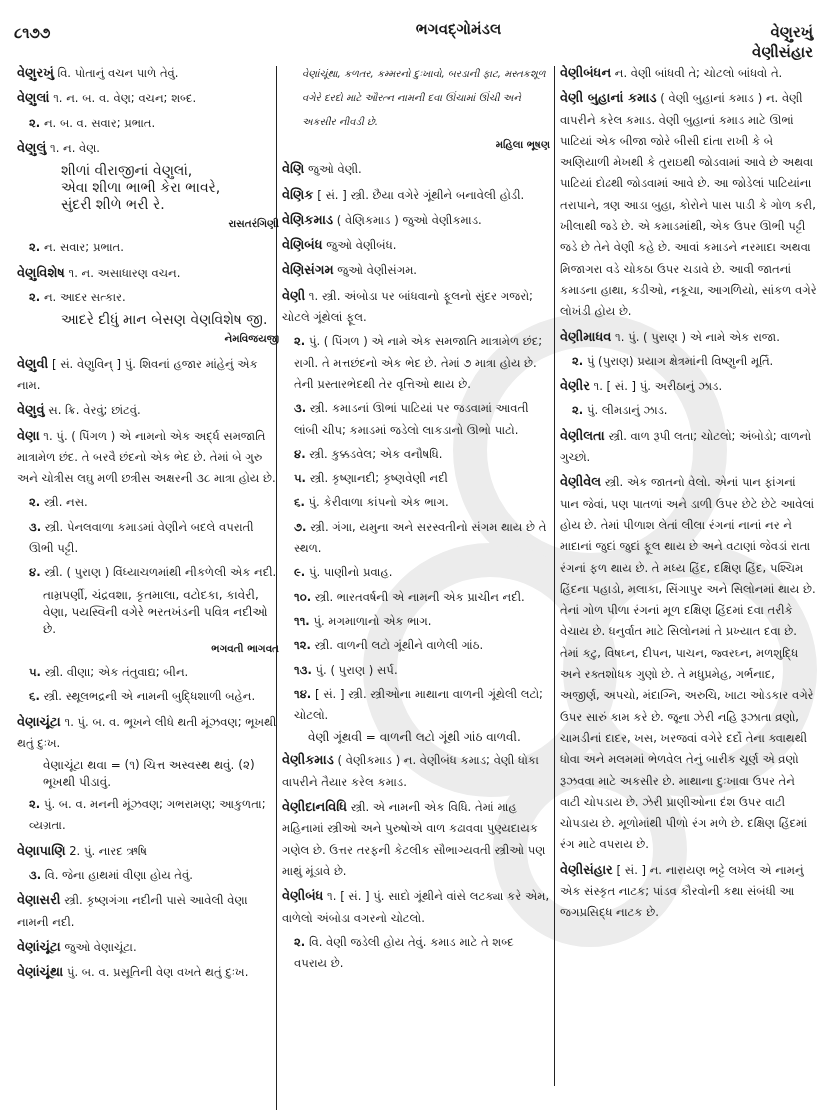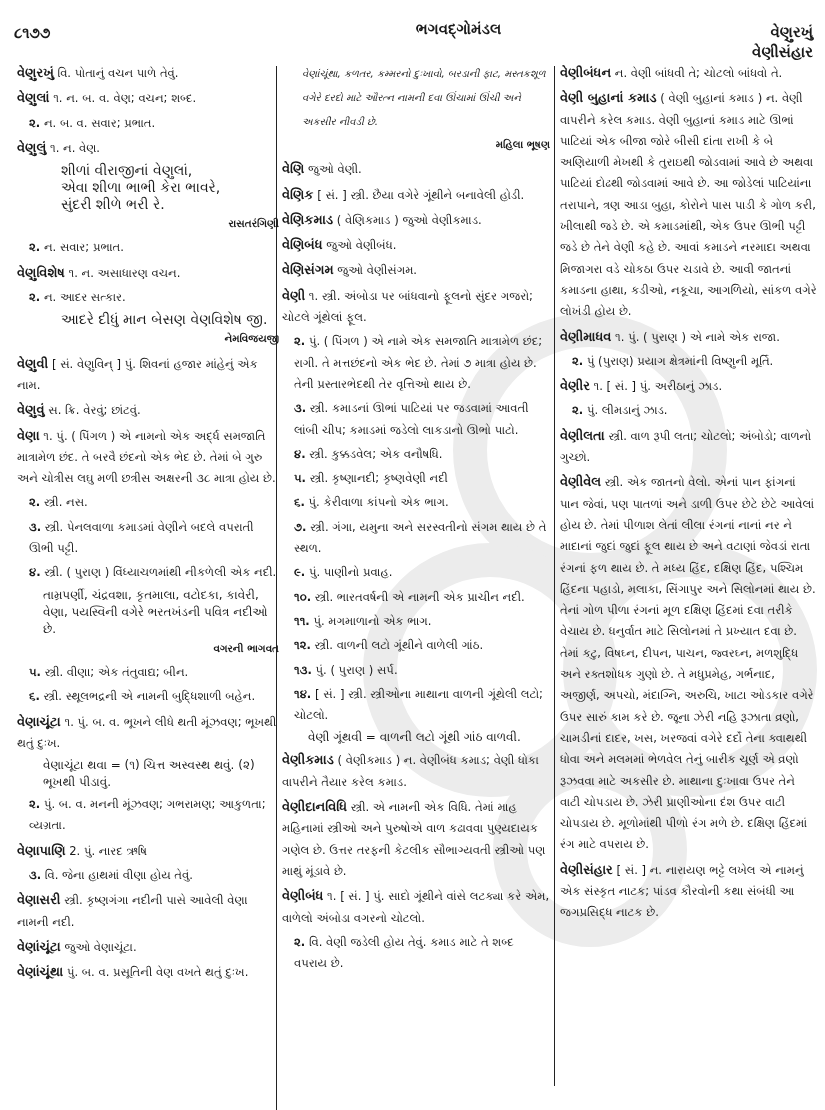--- a/index.html
+++ b/index.html
@@ -79,21 +79,21 @@
       <div class="src">નેમવિજયજી</div>
     </div>
     <div class="entry"><span class="hw">વેણુવી</span> <span>[ સં. વેણુવિન્ ] પું. શિવનાં હજાર માંહેનું એક નામ.</span></div>
     <div class="entry"><span class="hw">વેણુવું</span> <span>સ. ક્રિ. વેરવું; છાંટવું.</span></div>
     <div class="entry"><span class="hw">વેણા</span> <span>૧. પું. ( પિંગળ ) એ નામનો એક અર્દ્ધ સમજાતિ માત્રામેળ છંદ. તે બરવૈ છંદનો એક ભેદ છે. તેમાં બે ગુરુ અને ચોત્રીસ લઘુ મળી છત્રીસ અક્ષરની ૩૮ માત્રા હોય છે.</span></div>
     <div class="entry sense"><span class="num">૨.</span> <span>સ્ત્રી. નસ.</span></div>
     <div class="entry sense"><span class="num">૩.</span> <span>સ્ત્રી. પેનલવાળા કમાડમાં વેણીને બદલે વપરાતી ઊભી પટ્ટી.</span></div>
     <div class="entry sense"><span class="num">૪.</span> <span>સ્ત્રી. ( પુરાણ ) વિંધ્યાચળમાંથી નીકળેલી એક નદી.</span></div>
     <div class="entry">
       <div class="qblock">તામ્રપર્ણી, ચંદ્રવશા, કૃતમાલા, વટોદકા, કાવેરી, વેણા, પયસ્વિની વગેરે ભરતખંડની પવિત્ર નદીઓ છે.</div>
-      <div class="src">વગરની ભાગવત</div>
+      <div class="src">ભગવતી ભાગવત</div>
     </div>
     <div class="entry sense"><span class="num">૫.</span> <span>સ્ત્રી. વીણા; એક તંતુવાદ્ય; બીન.</span></div>
     <div class="entry sense"><span class="num">૬.</span> <span>સ્ત્રી. સ્થૂલભદ્રની એ નામની બુદ્ધિશાળી બહેન.</span></div>
     <div class="entry"><span class="hw">વેણાચૂંટા</span> <span>૧. પું. બ. વ. ભૂખને લીધે થતી મૂંઝવણ; ભૂખથી થતું દુઃખ.</span></div>
     <div class="entry">
       <div class="qblock">વેણાચૂંટા થવા = (૧) ચિત્ત અસ્વસ્થ થવું. (૨) ભૂખથી પીડાવું.</div>
     </div>
     <div class="entry sense"><span class="num">૨.</span> <span>પું. બ. વ. મનની મૂંઝવણ; ગભરામણ; આકુળતા; વ્યગ્રતા.</span></div>
     <div class="entry"><span class="hw">વેણાપાણિ</span> <span>2. પું. નારદ ઋષિ</span></div>
     <div class="entry sense"><span class="num">૩.</span> <span>વિ. જેના હાથમાં વીણા હોય તેવું.</span></div>

